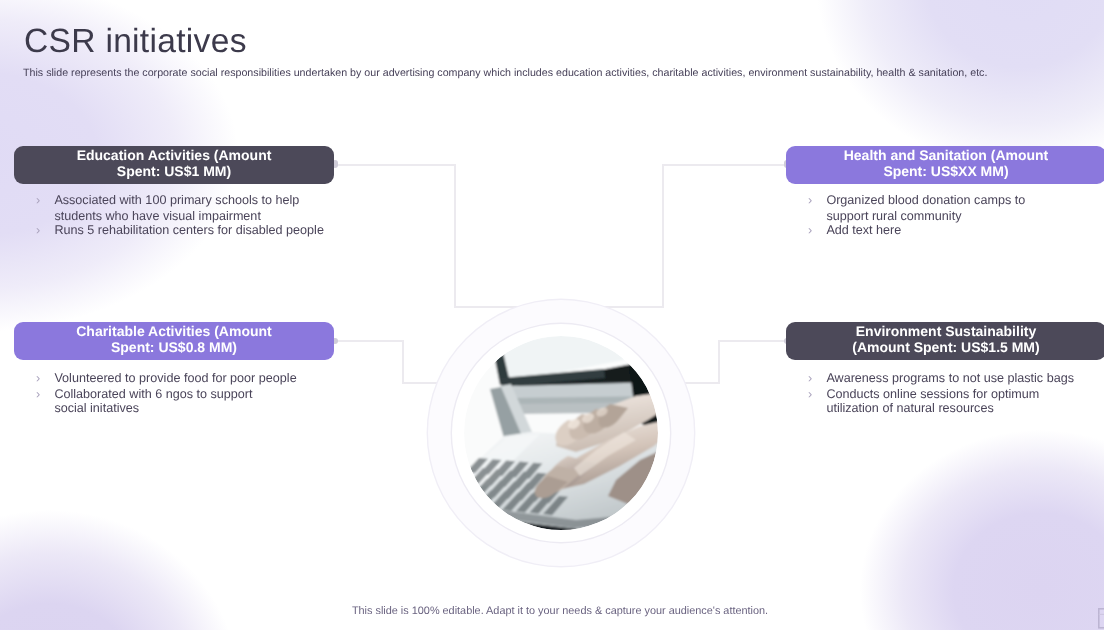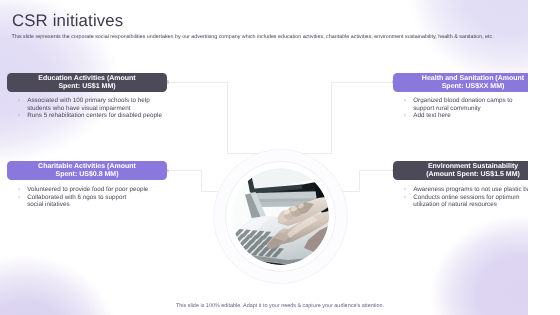--- a/index.html
+++ b/index.html
@@ -1,17 +1,17 @@
 <!DOCTYPE html>
 <html><head>
 <meta charset="utf-8">
 <style>
   html,body{margin:0;padding:0;background:#fff;}
   body{width:560px;height:315px;overflow:hidden;font-family:"Liberation Sans",sans-serif;-webkit-font-smoothing:antialiased;text-rendering:geometricPrecision;}
-  .slide{position:relative;width:528px;height:315px;background:#ffffff;overflow:hidden;}
+  .slide{position:relative;width:528px;height:315px;background:#ffffff;overflow:hidden;padding-left:24px;}
 
   .blob{position:absolute;}
   .b-tl{left:-143px;top:-12px;width:262px;height:178px;border-radius:50%;
       background:radial-gradient(closest-side, #e0dbf5 0%, #e2ddf5 46%, #efecf9 76%, rgba(255,255,255,0) 100%);}
   .b-tr{left:408px;top:-102px;width:204px;height:186px;border-radius:50%;
       background:radial-gradient(closest-side, #e0dcf5 0%, #e2def5 46%, #efedf9 76%, rgba(255,255,255,0) 100%);}
   .b-bl{left:-70px;top:255px;width:190px;height:180px;border-radius:50%;
       background:radial-gradient(closest-side, #dbd3f0 0%, #dcd5f1 48%, #ece8f7 76%, rgba(255,255,255,0) 100%);}
   .b-br{left:430px;top:215px;width:180px;height:160px;border-radius:50%;
       background:radial-gradient(closest-side, #dcd4f1 0%, #ddd6f2 48%, #ece8f7 76%, rgba(255,255,255,0) 100%);}

